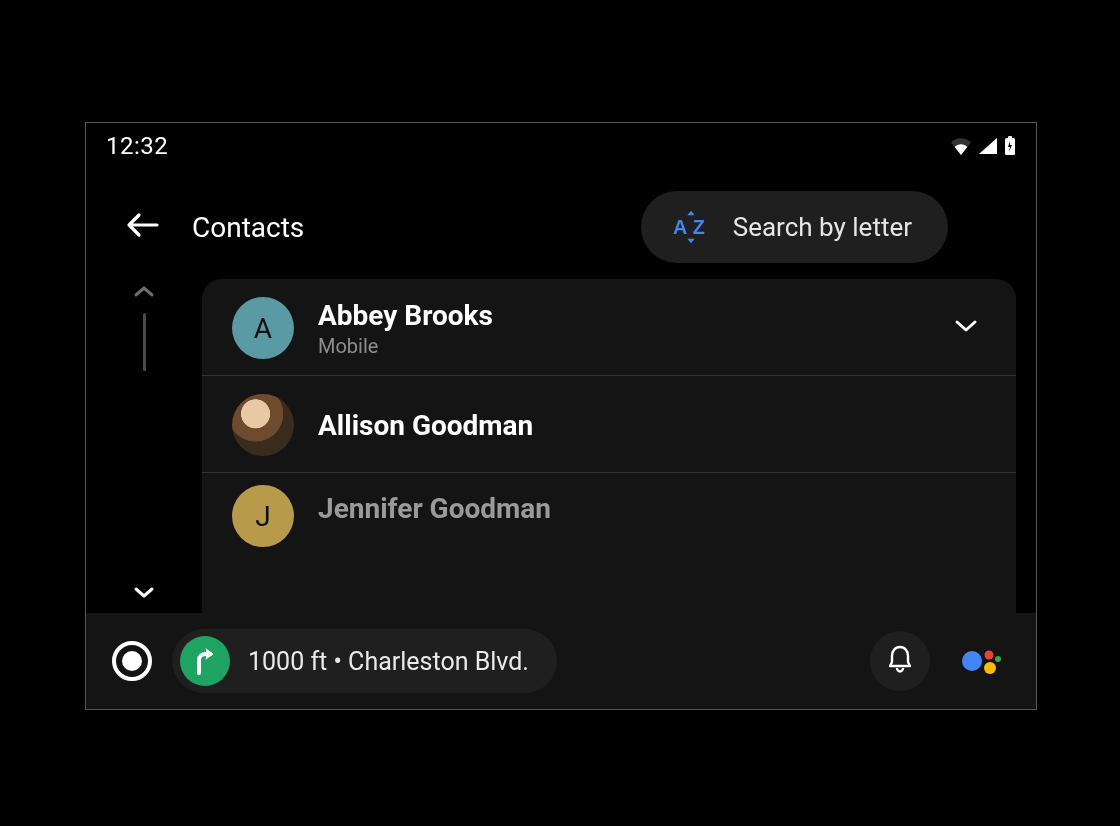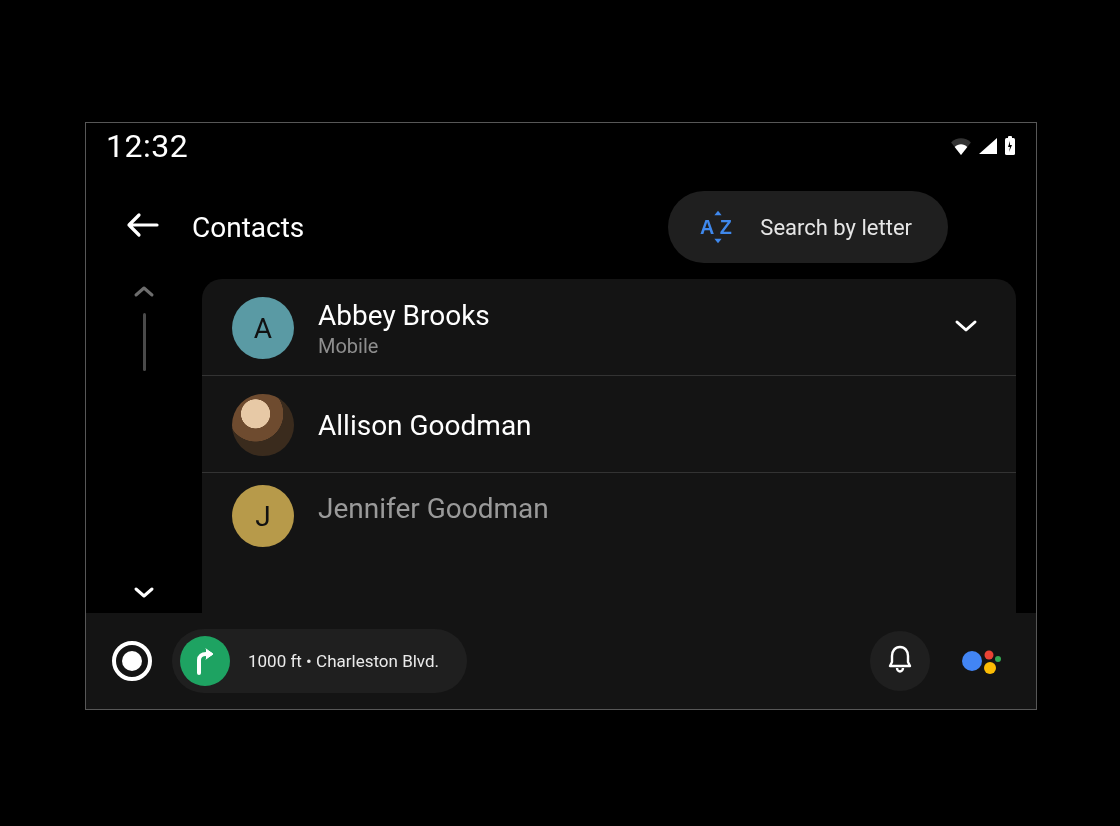--- a/index.html
+++ b/index.html
@@ -1,54 +1,54 @@
 <!DOCTYPE html>
 <html><head>
 <meta charset="utf-8">
 <style>
   * { box-sizing: border-box; margin: 0; padding: 0; }
   html, body { width: 1120px; height: 826px; background: #000; font-family: Roboto, "Segoe UI", Arial, sans-serif; overflow: hidden; }
   .stage { position: absolute; left: 85px; top: 122px; width: 952px; height: 588px; border: 1px solid #575757; background: #000; }
   .statusbar { display: flex; justify-content: space-between; align-items: center; padding: 8px 20px 0 20px; height: 38px; color: #fff; }
-  .status-time { font-size: 32px; font-weight: 400; letter-spacing: 0.5px; }
+  .status-time { font-size: 24px; font-weight: 400; letter-spacing: 0.5px; }
   .status-icons { display: flex; align-items: center; gap: 6px; }
   .status-icons svg { display: block; }
 
   .header { display: flex; align-items: center; padding: 30px 30px 16px 36px; gap: 30px; }
   .back-btn { width: 40px; height: 40px; display: flex; align-items: center; justify-content: center; cursor: pointer; }
   .hdr-title { color: #fff; font-size: 28px; font-weight: 400; }
   .search-pill { margin-left: auto; margin-right: 58px; background: #1f1f1f; border-radius: 40px; height: 72px; display: flex; align-items: center; gap: 20px; padding: 0 36px 0 28px; cursor: pointer; }
   .az-icon { color: #3f88ec; display: flex; align-items: center; }
-  .search-pill-text { color: #e6e6e6; font-size: 22px; }
+  .search-pill-text { color: #e6e6e6; font-size: 26px; }
 
   .body { display: flex; height: 340px; }
   .scrollrail { width: 116px; display: flex; flex-direction: column; align-items: center; padding-top: 4px; padding-bottom: 8px; }
   .rail-top { display: flex; flex-direction: column; align-items: center; gap: 4px; cursor: pointer; }
   .rail-track { width: 3px; height: 58px; background: #4a4a4a; border-radius: 2px; margin-top: 6px; }
   .rail-down { margin-top: auto; margin-bottom: 6px; cursor: pointer; }
 
   .list-panel { flex: 1; background: #141414; border-top-left-radius: 20px; border-top-right-radius: 20px; margin-right: 20px; overflow: hidden; position: relative; }
   .contact-row { display: flex; align-items: center; padding: 18px 36px 16px 30px; gap: 24px; border-bottom: 1px solid #333; cursor: pointer; }
   .contact-row:last-child { border-bottom: none; padding-bottom: 0; }
   .avatar { width: 62px; height: 62px; border-radius: 50%; flex-shrink: 0; display: flex; align-items: center; justify-content: center; font-size: 28px; color: #111; }
   .avatar-photo { background: radial-gradient(circle at 38% 32%, #e7c9a6 0 25%, #6e4b2f 26% 48%, #3a2b1d 49% 100%); }
   .contact-text { flex: 1; display: flex; flex-direction: column; gap: 2px; }
-  .contact-name { color: #fff; font-size: 28px; font-weight: 400; }
+  .contact-name { color: #fff; font-size: 28px; font-weight: 700; }
   .contact-sub { color: #8e8e8e; font-size: 20px; }
   .row-chevron { color: #fff; }
   .row-partial { height: 48px; }
   .row-partial .avatar { margin-top: 20px; }
   .row-partial .contact-name { color: #9a9a9a; margin-top: 5px; }
 
   .bottombar { position: absolute; left: 0; right: 0; bottom: 0; height: 96px; background: #141414; display: flex; align-items: center; padding: 0 26px; gap: 20px; }
   .app-circle { width: 40px; height: 40px; border-radius: 50%; border: 4px solid #fff; position: relative; cursor: pointer; }
   .app-circle::after { content: ""; position: absolute; inset: 6px; background: #fff; border-radius: 50%; }
   .nav-pill { display: flex; align-items: center; gap: 18px; background: #1f1f1f; border-radius: 40px; height: 64px; padding: 0 28px 0 8px; cursor: pointer; }
   .turn-icon { width: 50px; height: 50px; border-radius: 50%; background: #1ea362; display: flex; align-items: center; justify-content: center; }
-  .nav-text { color: #eaeaea; font-size: 17px; }
+  .nav-text { color: #eaeaea; font-size: 25px; }
   .flex-spacer { flex: 1; }
   .bell-btn { width: 60px; height: 60px; border-radius: 50%; background: #1f1f1f; display: flex; align-items: center; justify-content: center; cursor: pointer; }
   .assistant-btn { width: 44px; height: 44px; position: relative; cursor: pointer; margin-left: 8px; margin-right: 8px; }
 </style>
 </head>
 <body>
 
 <div class="stage">
 
   <div class="statusbar">

